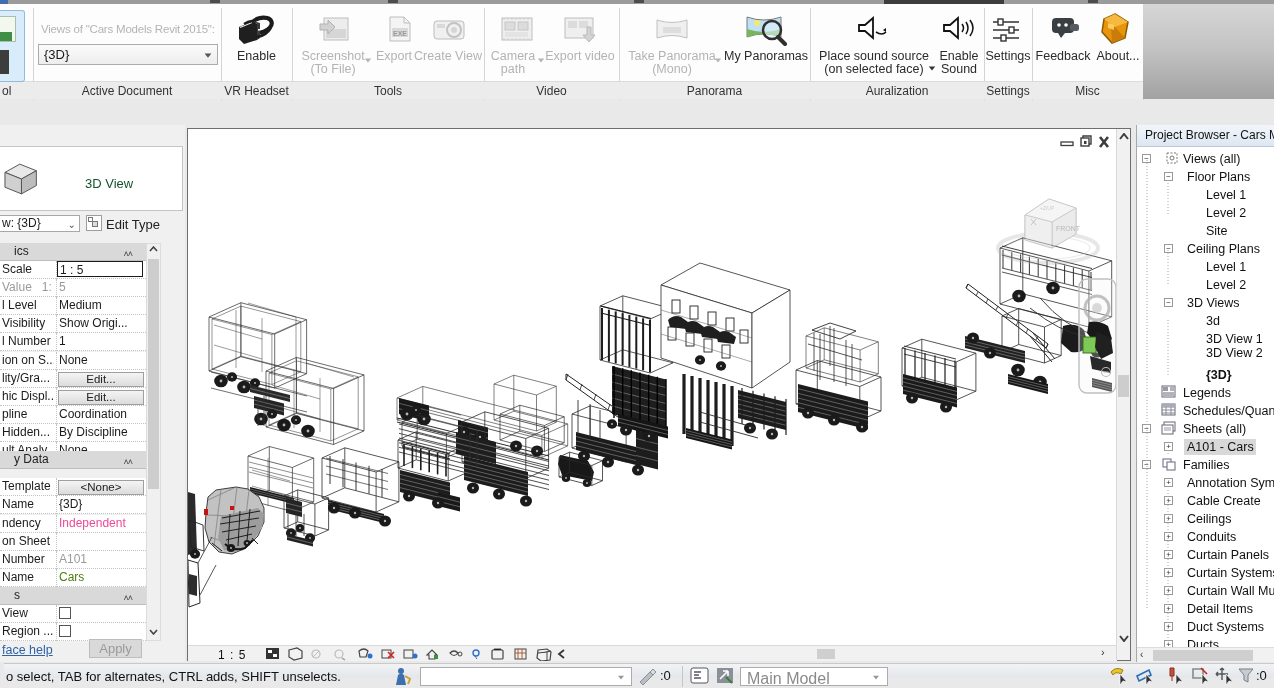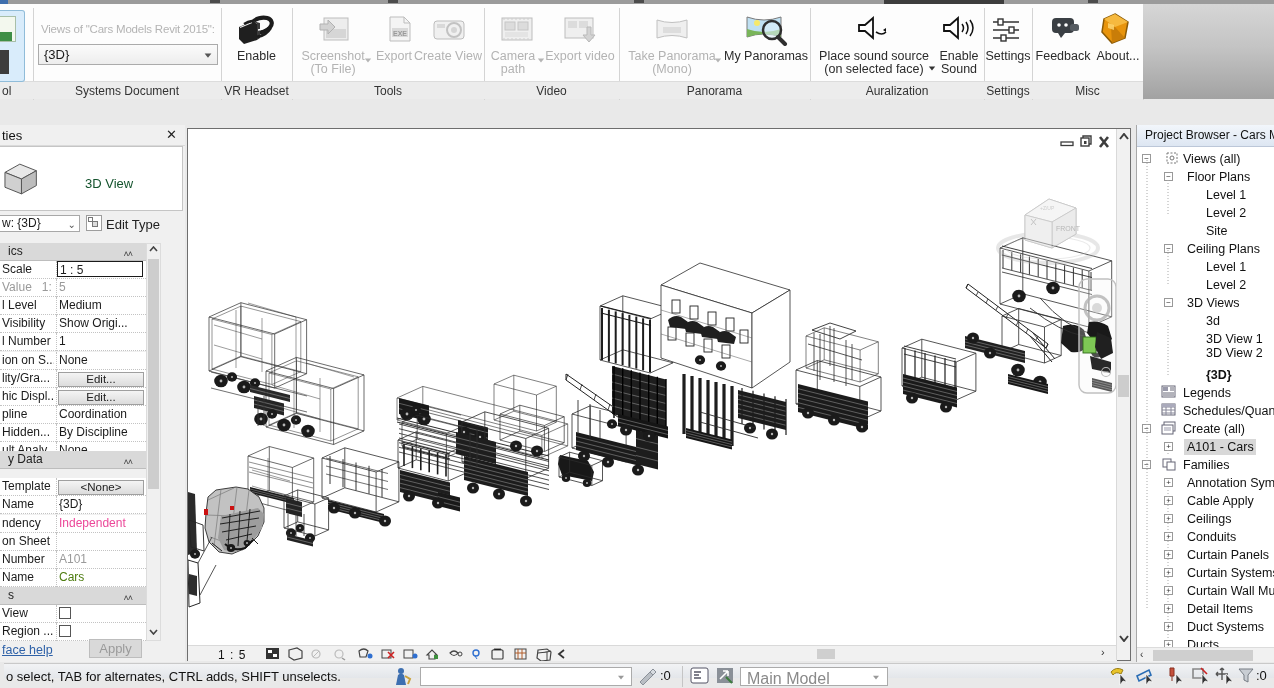--- a/index.html
+++ b/index.html
@@ -14,21 +14,21 @@
 .btnlabel{position:absolute;font-size:12.5px;color:#2b2b2b;text-align:center;line-height:13px}
 .btnlabel.dis{color:#b3b3b3}
 
 #midstrip{left:0;top:100px;width:1274px;height:27px;background:#e9e9e9}
 
 #props{left:0;top:125px;width:185px;height:537px;background:#f0f0f0;font-size:12px;color:#1b1b1b}
 #props .row{position:absolute;left:0;width:146px;height:18px;background:#fff;border-bottom:1px dotted #c3c3c3;line-height:17px}
 #props .nm{position:absolute;left:2px;top:0;width:52px;overflow:hidden;white-space:nowrap}
 #props .vl{position:absolute;left:59px;top:0;width:85px;overflow:hidden;white-space:nowrap}
 #props .row .dv{position:absolute;left:56px;top:0;width:1px;height:18px;border-left:1px dotted #c3c3c3}
-#props .hdr{position:absolute;left:0;width:146px;height:18px;background:#d9d9d9;border-bottom:1px solid #bdbdbd;line-height:17px;padding-left:8px;font-size:12px;color:#222}
+#props .hdr{position:absolute;left:0;width:146px;height:18px;background:#d9d9d9;border-bottom:1px solid #bdbdbd;line-height:17px;padding-left:14px;font-size:12px;color:#222}
 .chev{position:absolute;font-size:9px;color:#444;letter-spacing:-1px}
 .editbtn{position:absolute;left:58px;top:2px;width:86px;height:15px;background:linear-gradient(#f4f4f4,#dcdcdc);border:1px solid #9f9f9f;font-size:11.5px;text-align:center;line-height:13px;color:#222}
 
 #canvas{left:187px;top:128px;width:944px;height:533px;background:#ffffff;border:1px solid #6e6e6e}
 #vcb{position:absolute;left:0px;top:516px;width:929px;height:16px;background:#f1f1f1;border-top:1px solid #d9d9d9}
 #vscroll{position:absolute;left:928px;top:0;width:14px;height:531px;background:#f1f1f1;border-left:1px solid #d9d9d9}
 
 #browser{left:1136px;top:125px;width:138px;height:537px;background:#fff;border-left:1px solid #a8a8a8;font-size:12.5px}
 #btitle{position:absolute;left:0;top:0;width:138px;height:22px;background:linear-gradient(#f2f6fb,#dde6f2);border-bottom:1px solid #bcc7d8;line-height:21px;padding-left:8px;font-size:12px;color:#111;white-space:nowrap;overflow:hidden}
 .trow{position:absolute;height:18px;line-height:17px;white-space:nowrap;color:#111}
@@ -52,21 +52,21 @@
       <div class="gsep" style="left:33px"></div>
 <div class="gsep" style="left:221px"></div>
 <div class="gsep" style="left:292px"></div>
 <div class="gsep" style="left:484px"></div>
 <div class="gsep" style="left:619px"></div>
 <div class="gsep" style="left:810px"></div>
 <div class="gsep" style="left:984px"></div>
 <div class="gsep" style="left:1032px"></div>
 <div class="gsep" style="left:1143px"></div>
 <div class="glabelrow" style="left:0;width:1143px"></div>
-<div class="glabel" style="left:33px;width:188px">Systems Document</div>
+<div class="glabel" style="left:33px;width:188px">Active Document</div>
 <div class="glabel" style="left:221px;width:71px">VR Headset</div>
 <div class="glabel" style="left:292px;width:192px">Tools</div>
 <div class="glabel" style="left:484px;width:135px">Video</div>
 <div class="glabel" style="left:619px;width:191px">Panorama</div>
 <div class="glabel" style="left:810px;width:174px">Auralization</div>
 <div class="glabel" style="left:984px;width:48px">Settings</div>
 <div class="glabel" style="left:1032px;width:111px">Misc</div>
 <div class="glabel" style="left:0;width:30px;text-align:left;padding-left:2px">ol</div>
 <div class="abs" style="left:0;top:6px;width:25px;height:72px;background:#d9ecfb;border:1px solid #90bcd9;border-left:none;border-radius:0 3px 3px 0"></div>
 <div class="abs" style="left:0px;top:12px;width:16px;height:26px;background:#f3f8ee;border:1px solid #a8bfa8;border-left:none"></div>
@@ -168,24 +168,20 @@
 <path d="M16 1 L29 9 L16 14 L5 6Z" fill="#f6b93f"></path>
 <path d="M13 30 L12 14 L16 14 L26 25Z" fill="#c97d08"></path>
 <path d="M9 10 l6 2 0 5 -6 -2Z" fill="#ffd977" opacity="0.8"></path>
 </svg>
 <div class="btnlabel" style="left:1032px;top:46px;width:62px">Feedback</div>
 <div class="btnlabel" style="left:1094px;top:46px;width:48px">About...</div>
     </div>
 <div class="abs" id="ribbonright"></div>
 <div class="abs" id="midstrip"></div>
 <div class="abs" id="props">
-      <div class="abs" style="left:0;top:0;width:185px;height:21px;background:#f0f0f0;border-bottom:1px solid #dadada">
-        <span style="position:absolute;left:2px;top:3px;font-size:13px;color:#111">ties</span>
-        <span style="position:absolute;left:166px;top:2px;font-size:13px;color:#222">✕</span>
-      </div>
 <div class="abs" style="left:0;top:21px;width:183px;height:65px;background:#fff;border:1px solid #c5c5c5;border-left:none"></div>
 <svg class="abs" style="left:0px;top:34px" width="38" height="40" viewBox="0 0 46 44">
 <path d="M6 14 L24 4 L44 12 L26 22Z" fill="#e8e8e8" stroke="#555" stroke-width="1.2"></path>
 <path d="M6 14 L26 22 L26 40 L6 32Z" fill="#d0d0d0" stroke="#555" stroke-width="1.2"></path>
 <path d="M26 22 L44 12 L44 30 L26 40Z" fill="#bdbdbd" stroke="#555" stroke-width="1.2"></path>
 </svg>
 <div class="abs" style="left:85px;top:51px;font-size:13px;color:#14532d">3D View</div>
 <div class="abs" style="left:0;top:90px;width:80px;height:17px;background:#fff;border:1px solid #a8a8a8;border-left:none;font-size:12px;line-height:15px;padding-left:2px">w: {3D}<span style="position:absolute;right:3px;top:1px;color:#555;font-size:10px">⌄</span></div>
 <div class="abs" style="left:86px;top:90px;width:16px;height:16px;border:1px solid #9d9d9d;background:#fff"></div>
 <div class="abs" style="left:88px;top:92px;width:5px;height:5px;border:1px solid #777"></div>
@@ -817,42 +813,42 @@
         </svg>
         <span style="position:absolute;left:46px;top:1px;white-space:nowrap">Schedules/Quanti</span>
       </div>
 <div class="trow" style="left:0;top:295px;width:138px">
         <div class="expander" style="left:5px;top:4px">−</div>
         <svg width="16" height="14" viewBox="0 0 16 14" style="position:absolute;left:24px;top:1px">
           <rect x="3" y="1" width="11" height="9" fill="#fff" stroke="#667"></rect>
           <rect x="1" y="4" width="11" height="9" fill="#fff" stroke="#667"></rect>
           <path d="M3 7 l7 0 M3 9 l7 0" stroke="#99a"></path>
         </svg>
-        <span style="position:absolute;left:46px;top:1px;white-space:nowrap">Create (all)</span>
+        <span style="position:absolute;left:46px;top:1px;white-space:nowrap">Sheets (all)</span>
       </div>
 <div class="trow" style="left:0;top:313px;width:138px">
         <span style="position:absolute;left:47px;top:1px;width:72px;height:16px;background:#d8d8d8"></span>
         <div class="expander" style="left:27px;top:4px">+</div>
         <span style="position:absolute;left:50px;top:1px;white-space:nowrap">A101 - Cars</span>
       </div>
 <div class="trow" style="left:0;top:331px;width:138px">
         <div class="expander" style="left:5px;top:4px">−</div>
         <svg width="16" height="14" viewBox="0 0 16 14" style="position:absolute;left:24px;top:1px">
           <rect x="2" y="2" width="8" height="8" fill="#fff" stroke="#667"></rect>
           <rect x="6" y="5" width="8" height="8" fill="#fff" stroke="#667"></rect>
         </svg>
         <span style="position:absolute;left:46px;top:1px;white-space:nowrap">Families</span>
       </div>
 <div class="trow" style="left:0;top:349px;width:138px">
         <div class="expander" style="left:27px;top:4px">+</div>
         <span style="position:absolute;left:50px;top:1px;white-space:nowrap">Annotation Symb</span>
       </div>
 <div class="trow" style="left:0;top:367px;width:138px">
         <div class="expander" style="left:27px;top:4px">+</div>
-        <span style="position:absolute;left:50px;top:1px;white-space:nowrap">Cable Apply</span>
+        <span style="position:absolute;left:50px;top:1px;white-space:nowrap">Cable Create</span>
       </div>
 <div class="trow" style="left:0;top:385px;width:138px">
         <div class="expander" style="left:27px;top:4px">+</div>
         <span style="position:absolute;left:50px;top:1px;white-space:nowrap">Ceilings</span>
       </div>
 <div class="trow" style="left:0;top:403px;width:138px">
         <div class="expander" style="left:27px;top:4px">+</div>
         <span style="position:absolute;left:50px;top:1px;white-space:nowrap">Conduits</span>
       </div>
 <div class="trow" style="left:0;top:421px;width:138px">

